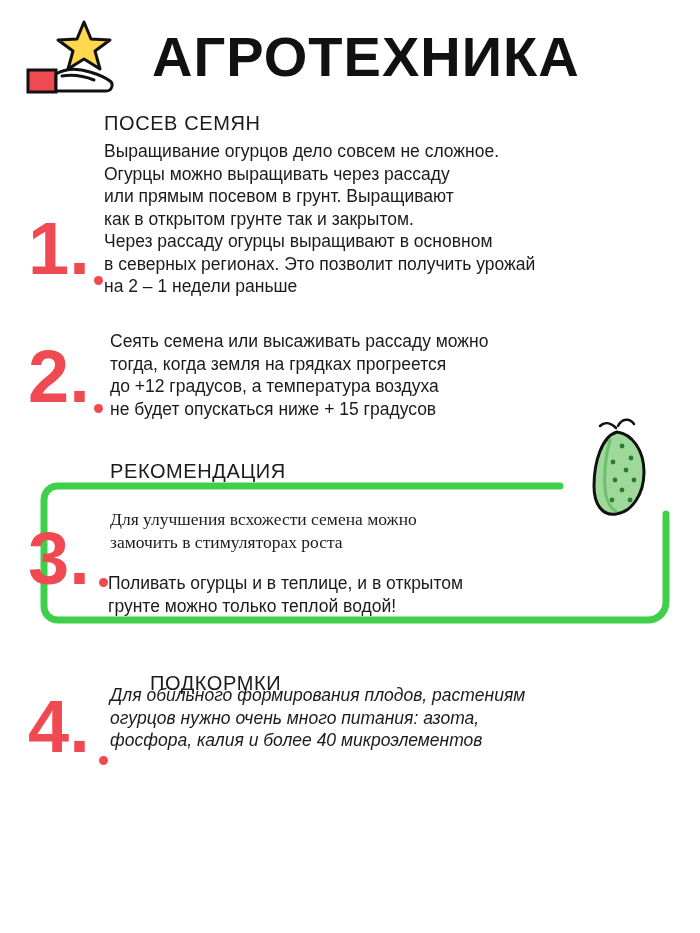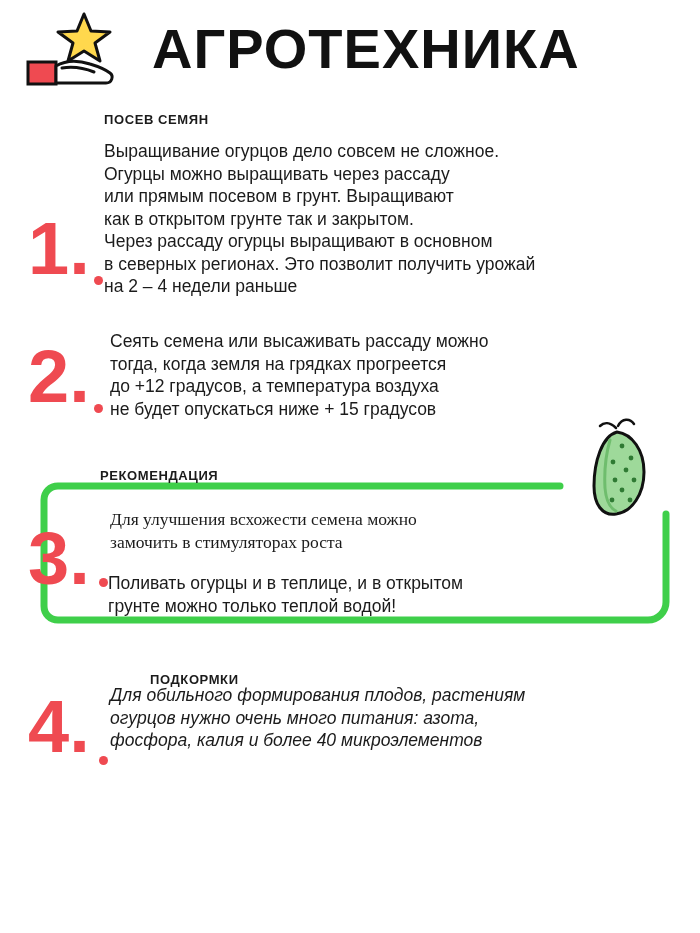--- a/index.html
+++ b/index.html
@@ -12,21 +12,21 @@
     height: 933px;
     position: relative;
     font-family: "Liberation Sans", sans-serif;
     color: #1b1b1b;
     overflow: hidden;
   }
 
   
   .header {
     position: absolute;
-    top: 2px;
+    top: 10px;
     left: 0;
     width: 700px;
     height: 92px;
     text-align: center;
   }
   .hand-star-icon {
     position: absolute;
     left: 22px;
     top: 8px;
     width: 110px;
@@ -57,22 +57,22 @@
     position: absolute;
     width: 9px;
     height: 9px;
     background: #ef4a51;
     border-radius: 50%;
   }
 
   
   .subhead {
     position: absolute;
-    font-size: 13px;
-    font-weight: bold;
+    font-size: 20px;
+    font-weight: normal;
     letter-spacing: 0.6px;
     color: #1b1b1b;
   }
   .body-text {
     position: absolute;
     font-size: 17.5px;
     line-height: 22.5px;
     color: #1b1b1b;
     white-space: pre-line;
   }
@@ -118,21 +118,21 @@
 <div class="big-num" style="left:28px; top:212px;">1.</div>
 <div class="dot" style="left:94px; top:276px;"></div>
 
 <div class="subhead" style="left:104px; top:112px;">ПОСЕВ СЕМЯН</div>
 <div class="body-text" style="left:104px; top:140px; width:580px;">Выращивание огурцов дело совсем не сложное.
 Огурцы можно выращивать через рассаду
 или прямым посевом в грунт. Выращивают
 как в открытом грунте так и закрытом.
 Через рассаду огурцы выращивают в основном
 в северных регионах. Это позволит получить урожай
-на 2 – 4 недели раньше</div>
+на 2 – 1 недели раньше</div>
 
 <div class="big-num" style="left:28px; top:340px;">2.</div>
 <div class="dot" style="left:94px; top:404px;"></div>
 
 <div class="body-text" style="left:110px; top:330px; width:570px;">Сеять семена или высаживать рассаду можно
 тогда, когда земля на грядках прогреется
 до +12 градусов, а температура воздуха
 не будет опускаться ниже + 15 градусов</div>
 
 <span class="cucumber">
@@ -157,21 +157,21 @@
 
 <span class="green-frame">
   <svg width="632" height="142" viewBox="0 0 632 142" xmlns="http://www.w3.org/2000/svg">
     <path d="M520 4 L18 4 C10 4 4 10 4 18 L4 124 C4 132 10 138 18 138 L608 138 C618 138 626 130 626 120 L626 32" fill="none" stroke="#3fcf4a" stroke-width="7" stroke-linecap="round" stroke-linejoin="round"></path>
   </svg>
 </span>
 
 <div class="big-num" style="left:28px; top:522px;">3.</div>
 <div class="dot" style="left:99px; top:578px;"></div>
 
-<div class="subhead" style="left:100px; top:460px;margin-top:8px;">РЕКОМЕНДАЦИЯ</div>
+<div class="subhead" style="left:110px; top:460px;">РЕКОМЕНДАЦИЯ</div>
 <div class="body-text" style="left:110px; top:508px; width:520px;font-family:Liberation Serif, serif;">Для улучшения всхожести семена можно
 замочить в стимуляторах роста</div>
 <div class="body-text" style="left:108px; top:572px; width:520px;">Поливать огурцы и в теплице, и в открытом
 грунте можно только теплой водой!</div>
 
 <div class="big-num" style="left:28px; top:690px;">4.</div>
 <div class="dot" style="left:99px; top:756px;"></div>
 
 <div class="subhead" style="left:110px; top:672px;margin-left:40px;">ПОДКОРМКИ</div>
 <div class="body-text" style="left:110px; top:684px; width:560px;font-style:italic;">Для обильного формирования плодов, растениям

